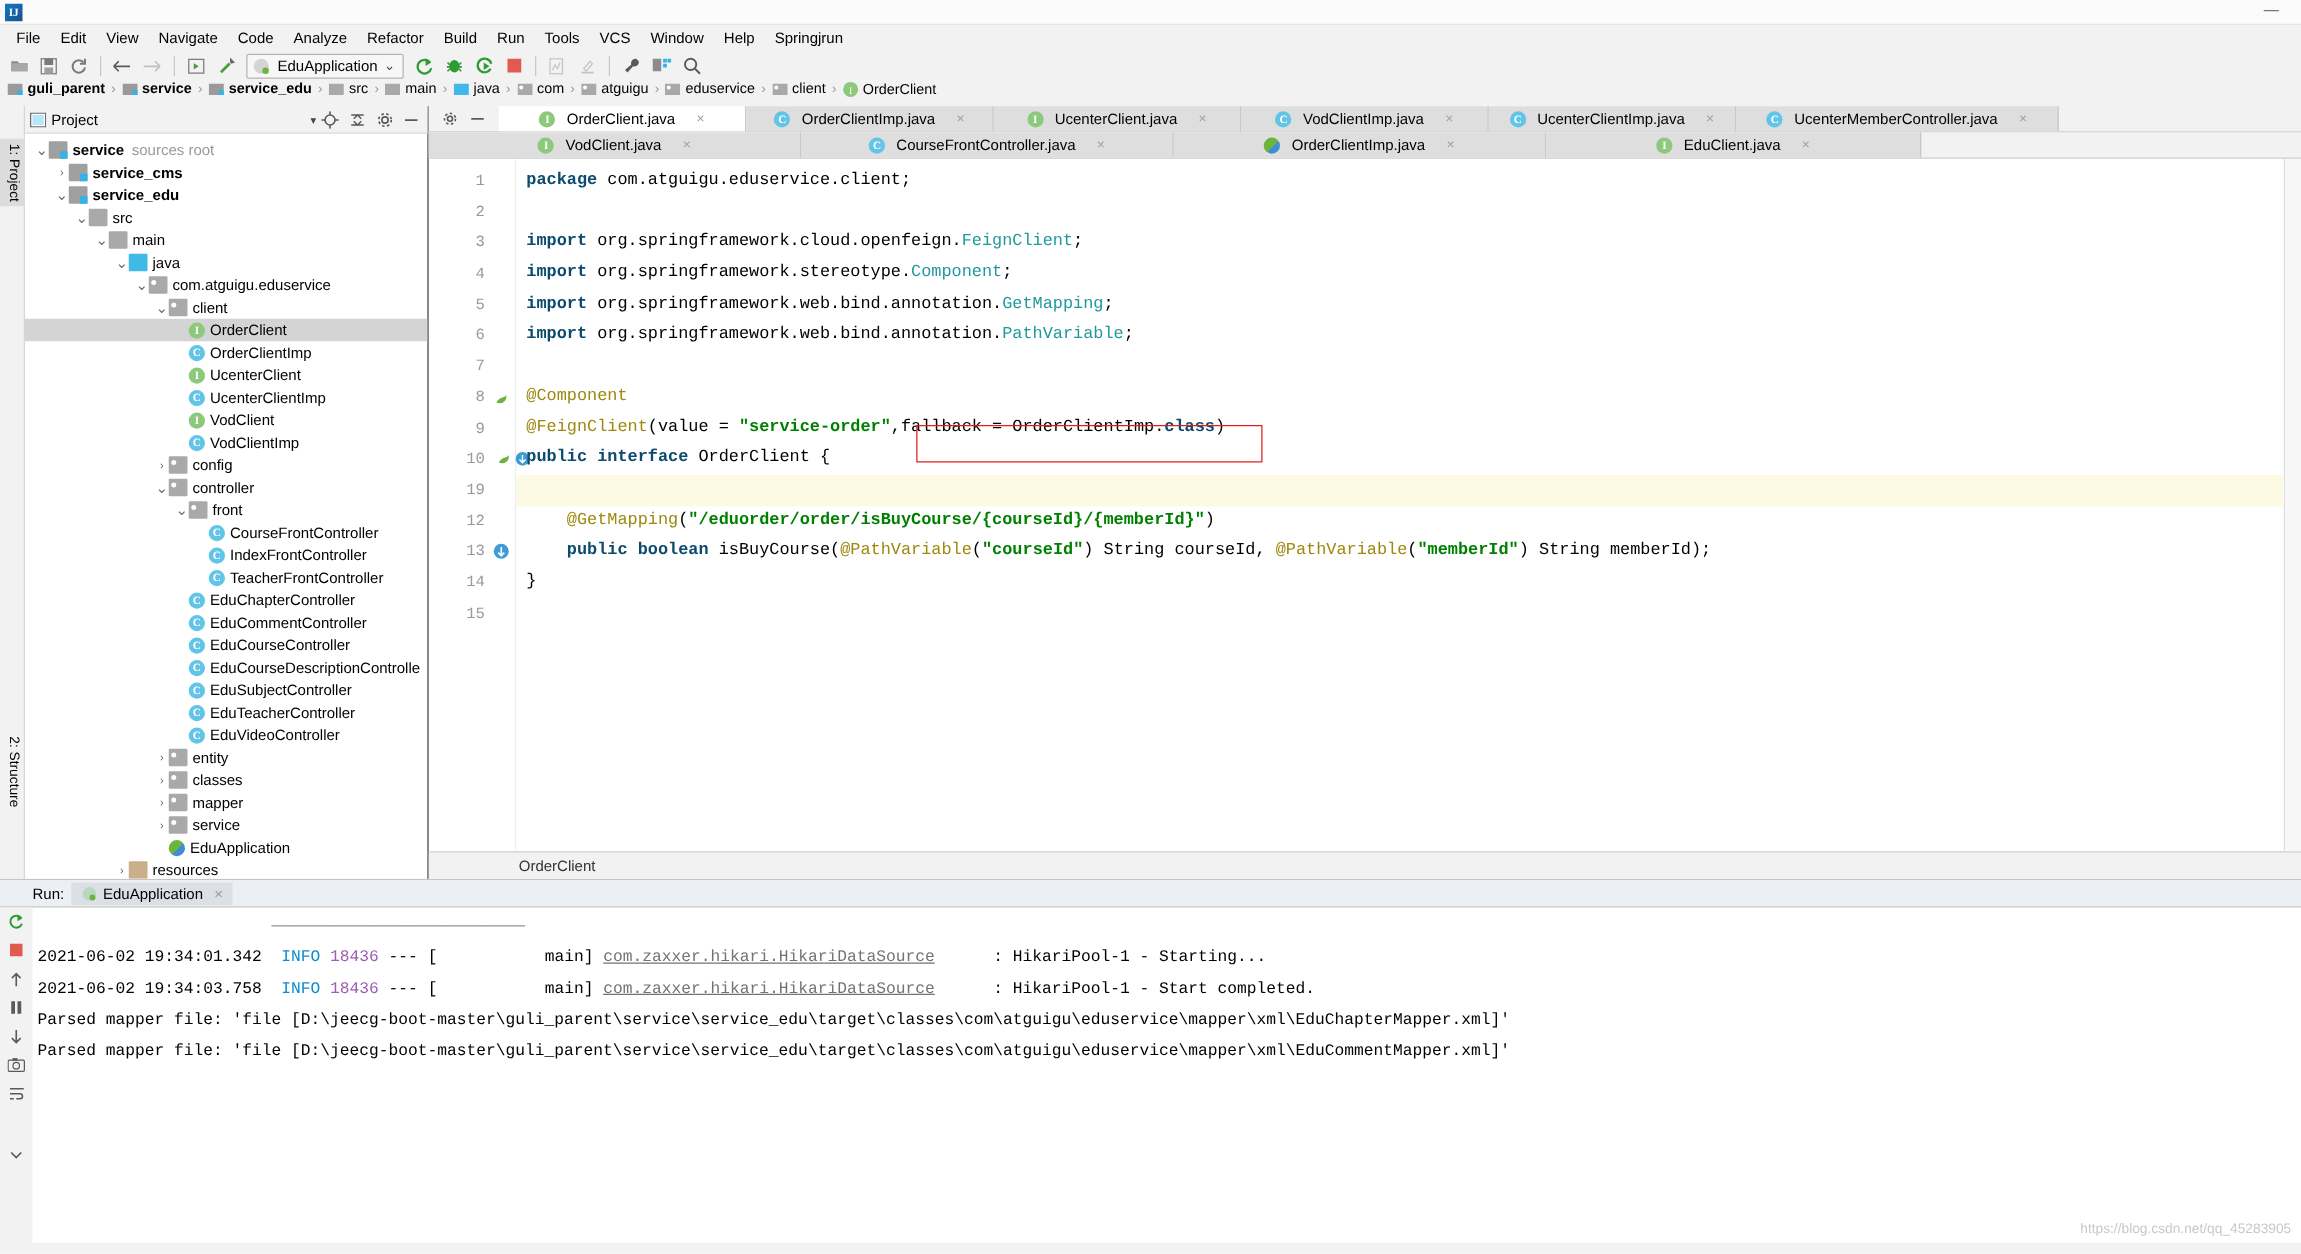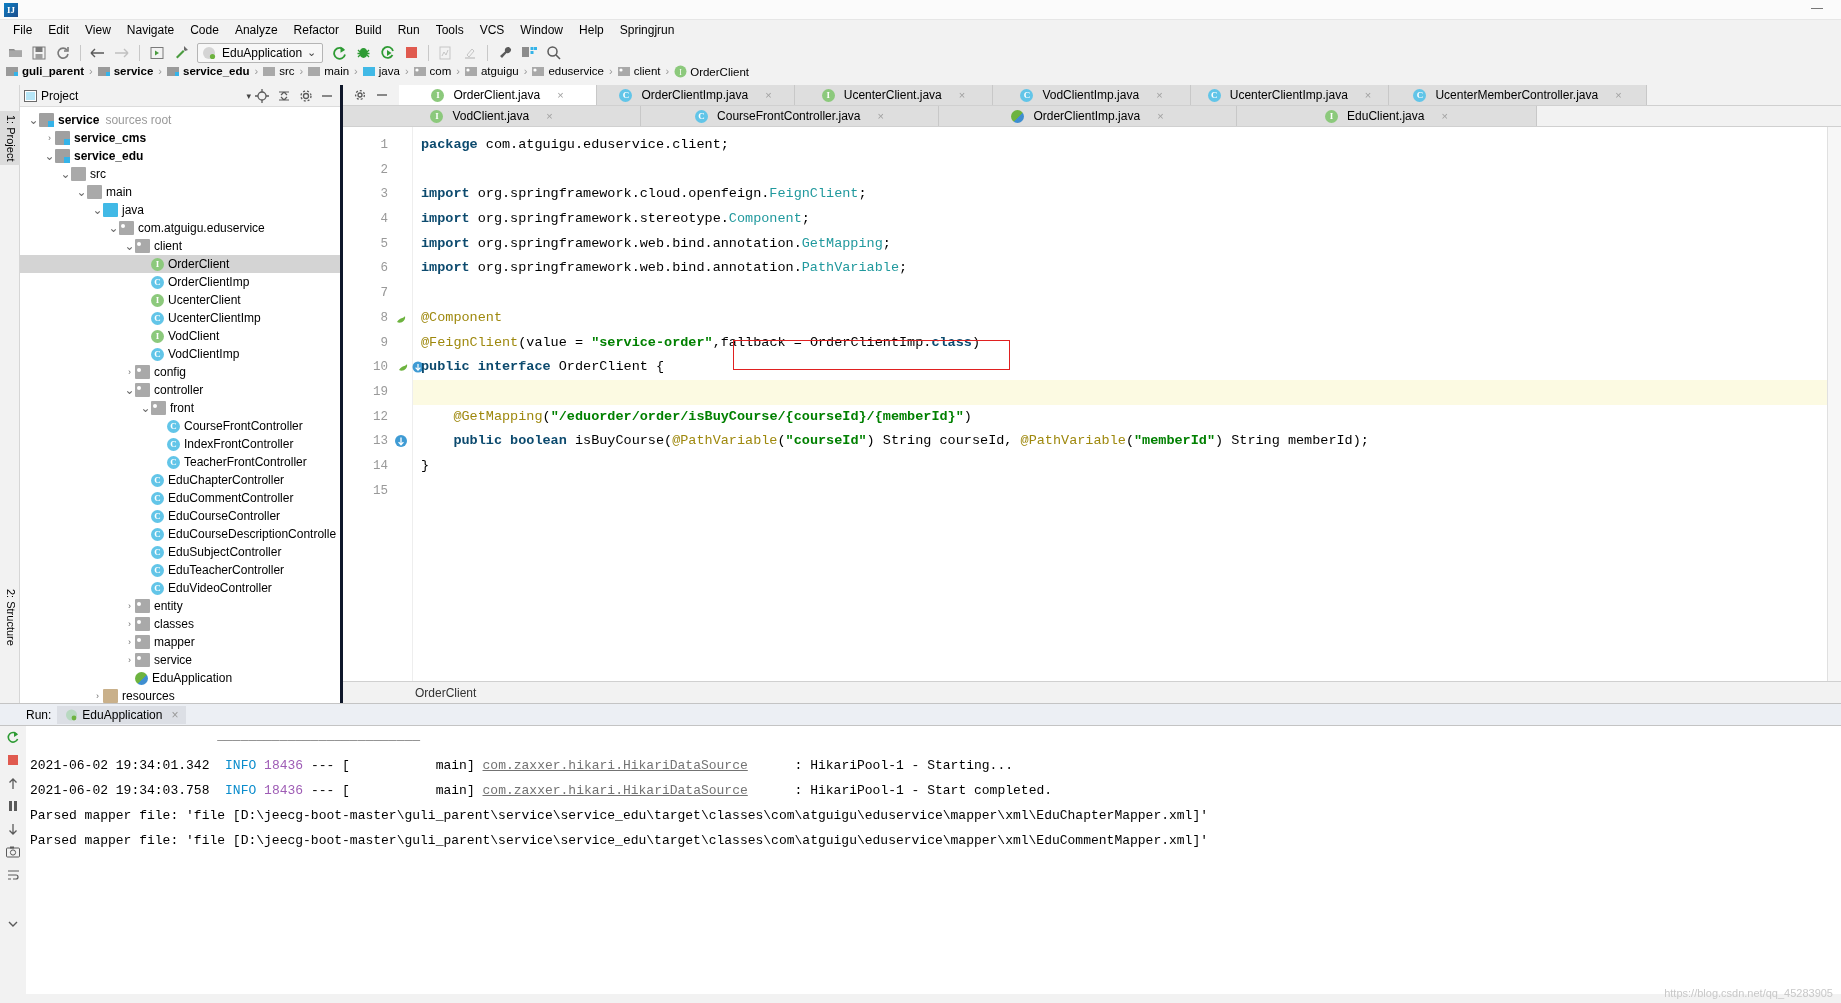--- a/index.html
+++ b/index.html
@@ -44,21 +44,21 @@
   .main { display:flex; height:618px; }
   
   .railL { width:20px; background:#f2f2f2; border-right:1px solid #d6d6d6; position:relative;}
   .rail-tab {
     position:absolute; left:0; width:20px;
     writing-mode:vertical-rl; text-orientation:mixed;
     font-size:11px; padding:4px 3px; white-space:nowrap; color:#000;
   }
   .rail-tab.sel { background:#dcdcdc; }
   
-  .proj { width:323px; background:#fff; border-right:3px solid #0f172a; display:flex; flex-direction:column;}
+  .proj { width:323px; background:#fff; border-right:1px solid #0f172a; display:flex; flex-direction:column;}
   .proj-head {
     height:22px; background:#f2f2f2; display:flex; align-items:center; padding:0 4px; gap:4px;
     border-bottom:1px solid #dcdcdc;
   }
   .proj-head .t { font-size:12px; flex:1; }
   .tree { flex:1; overflow:hidden; padding-top:4px; position:relative;}
   .tnode { height:18px; display:flex; align-items:center; font-size:12px; white-space:nowrap; }
   .tnode.sel { background:#d4d4d4; }
   .arrow { width:11px; text-align:center; color:#6a6a6a; font-size:9px; }
   .ico { width:15px; height:14px; margin-right:4px; flex:none; position:relative;}
@@ -127,21 +127,21 @@
   .console-rail { width:26px; background:#f2f2f2; display:flex; flex-direction:column; align-items:center; padding-top:3px; gap:7px;}
   .crbtn { width:16px; height:16px; display:flex; align-items:center; justify-content:center;}
   .console {
     flex:1; font-family:"Liberation Mono", monospace; font-size:13px; white-space:pre;
     padding:2px 0 0 4px; overflow:hidden; color:#000; line-height:25px;
   }
   .c-info { color:#0a8ccc; }
   .c-num { color:#9e5cb5; }
   .c-pkg { color:#737373;text-decoration:underline; }
   .c-gray { color:#888; }
-  .watermark { position:absolute; right:8px; bottom:4px; color:#c8c8c8; font-size:11px;}
+  .watermark { position:absolute; right:8px; bottom:14px; color:#c8c8c8; font-size:11px;}
   svg { display:block; }
 </style>
 </head>
 <body>
 
 <div class="titlebar">
   <div class="ij-logo">IJ</div>
   <div class="win-min"></div>
 </div>
 

